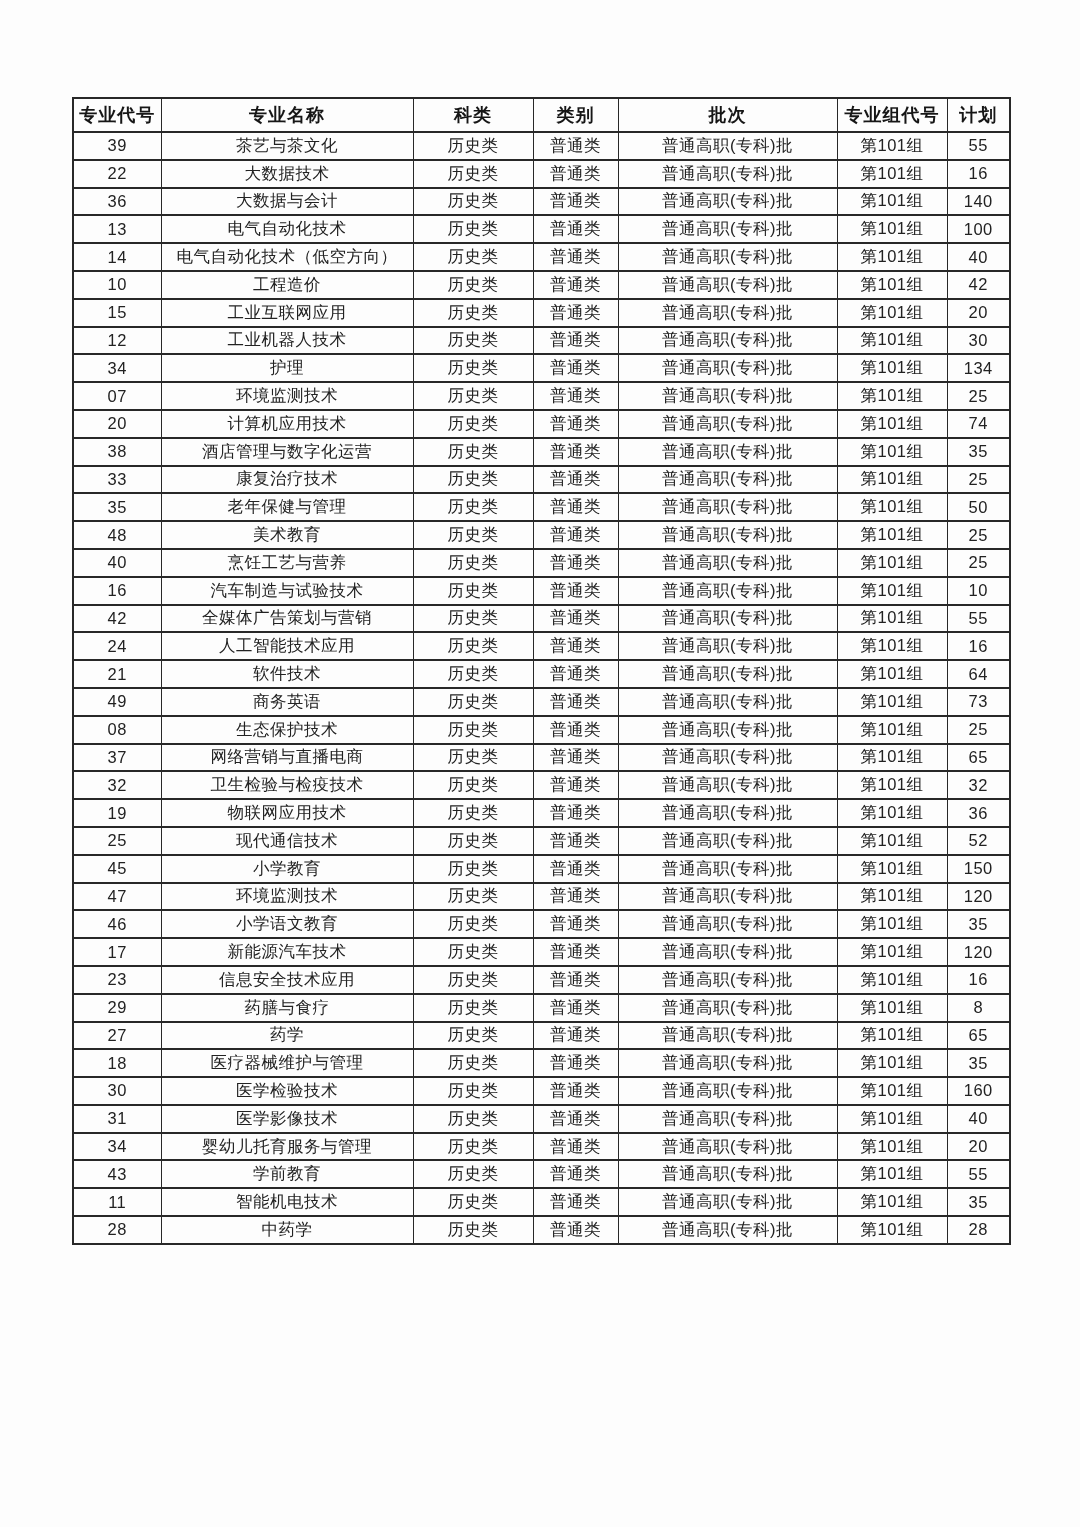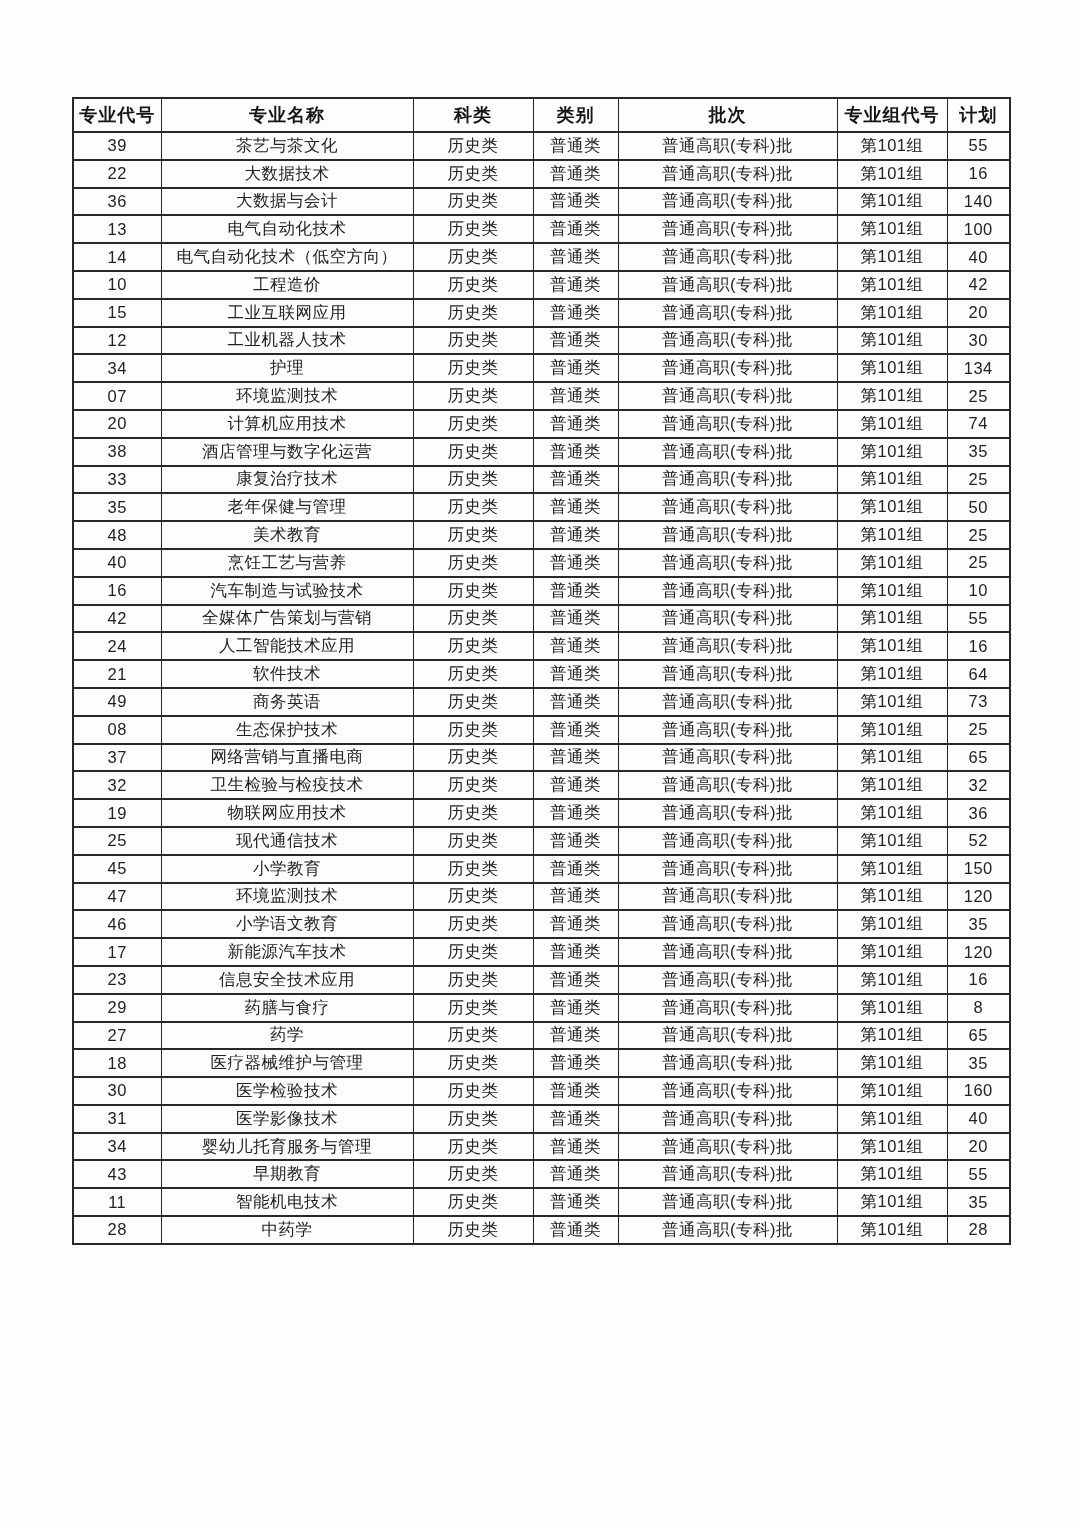--- a/index.html
+++ b/index.html
@@ -414,21 +414,21 @@
           <td>34</td>
           <td>婴幼儿托育服务与管理</td>
           <td>历史类</td>
           <td>普通类</td>
           <td>普通高职(专科)批</td>
           <td>第101组</td>
           <td>20</td>
         </tr>
         <tr>
           <td>43</td>
-          <td>早期教育</td>
+          <td>学前教育</td>
           <td>历史类</td>
           <td>普通类</td>
           <td>普通高职(专科)批</td>
           <td>第101组</td>
           <td>55</td>
         </tr>
         <tr>
           <td>11</td>
           <td>智能机电技术</td>
           <td>历史类</td>

